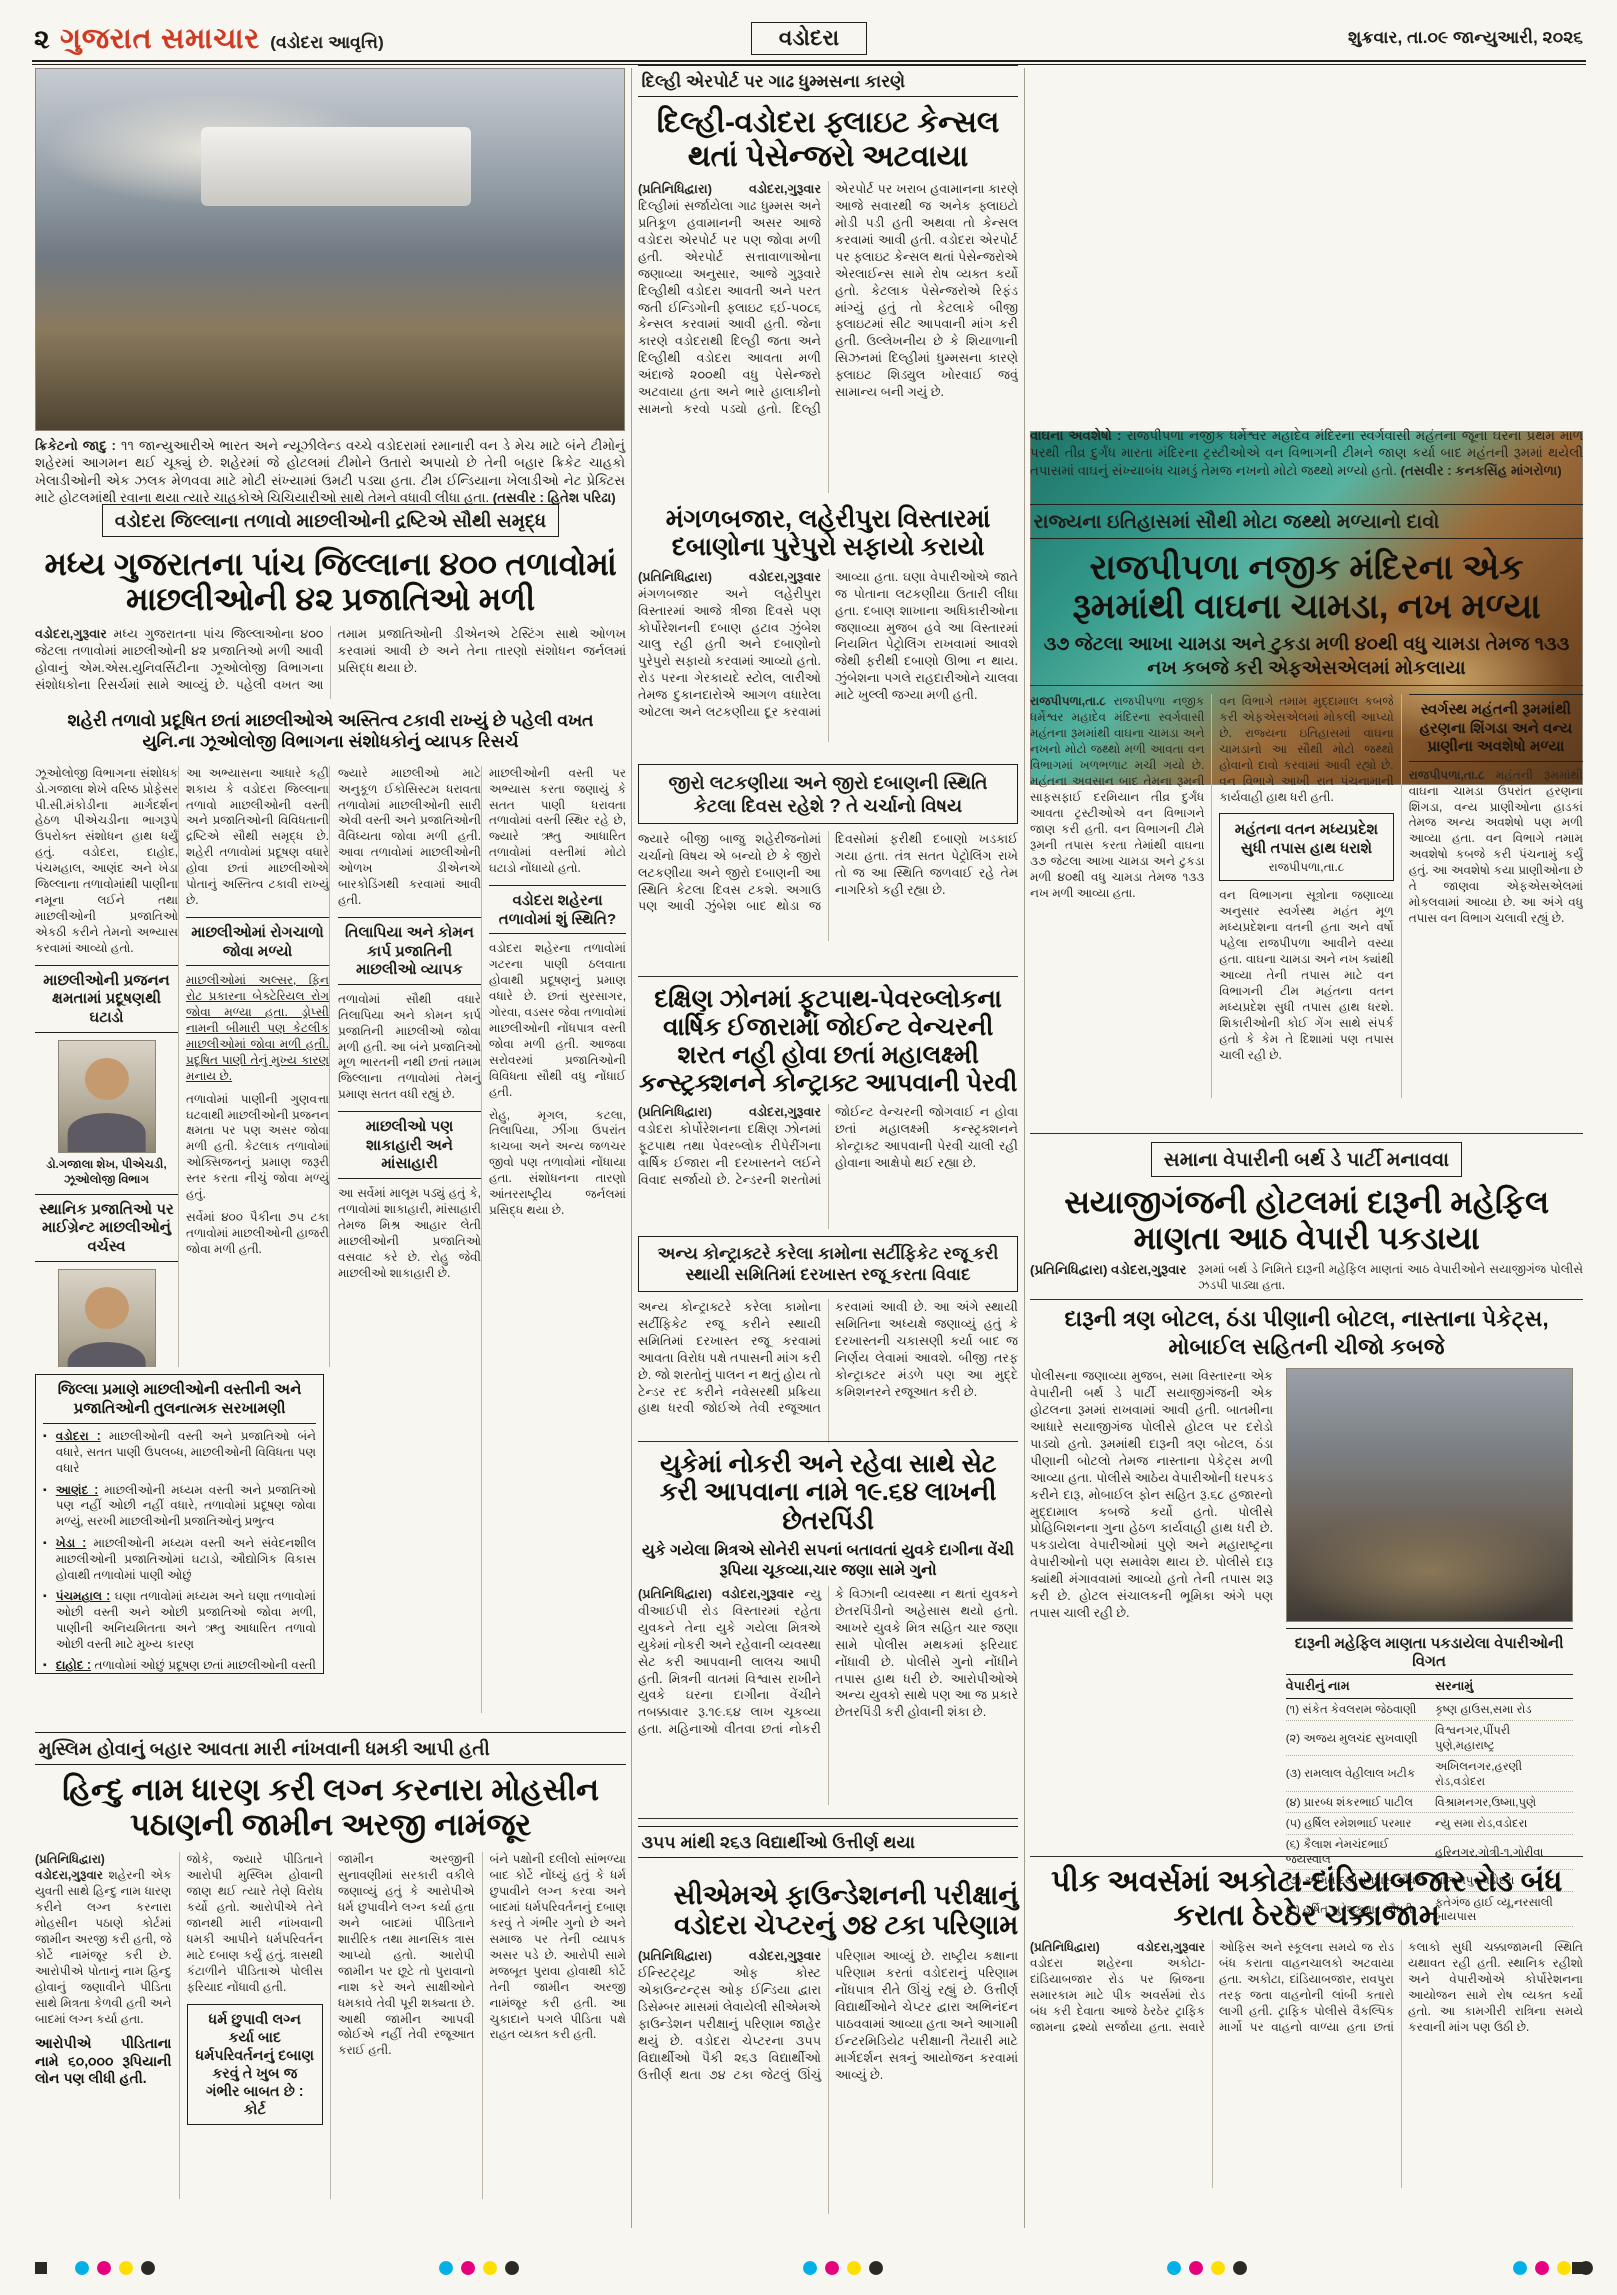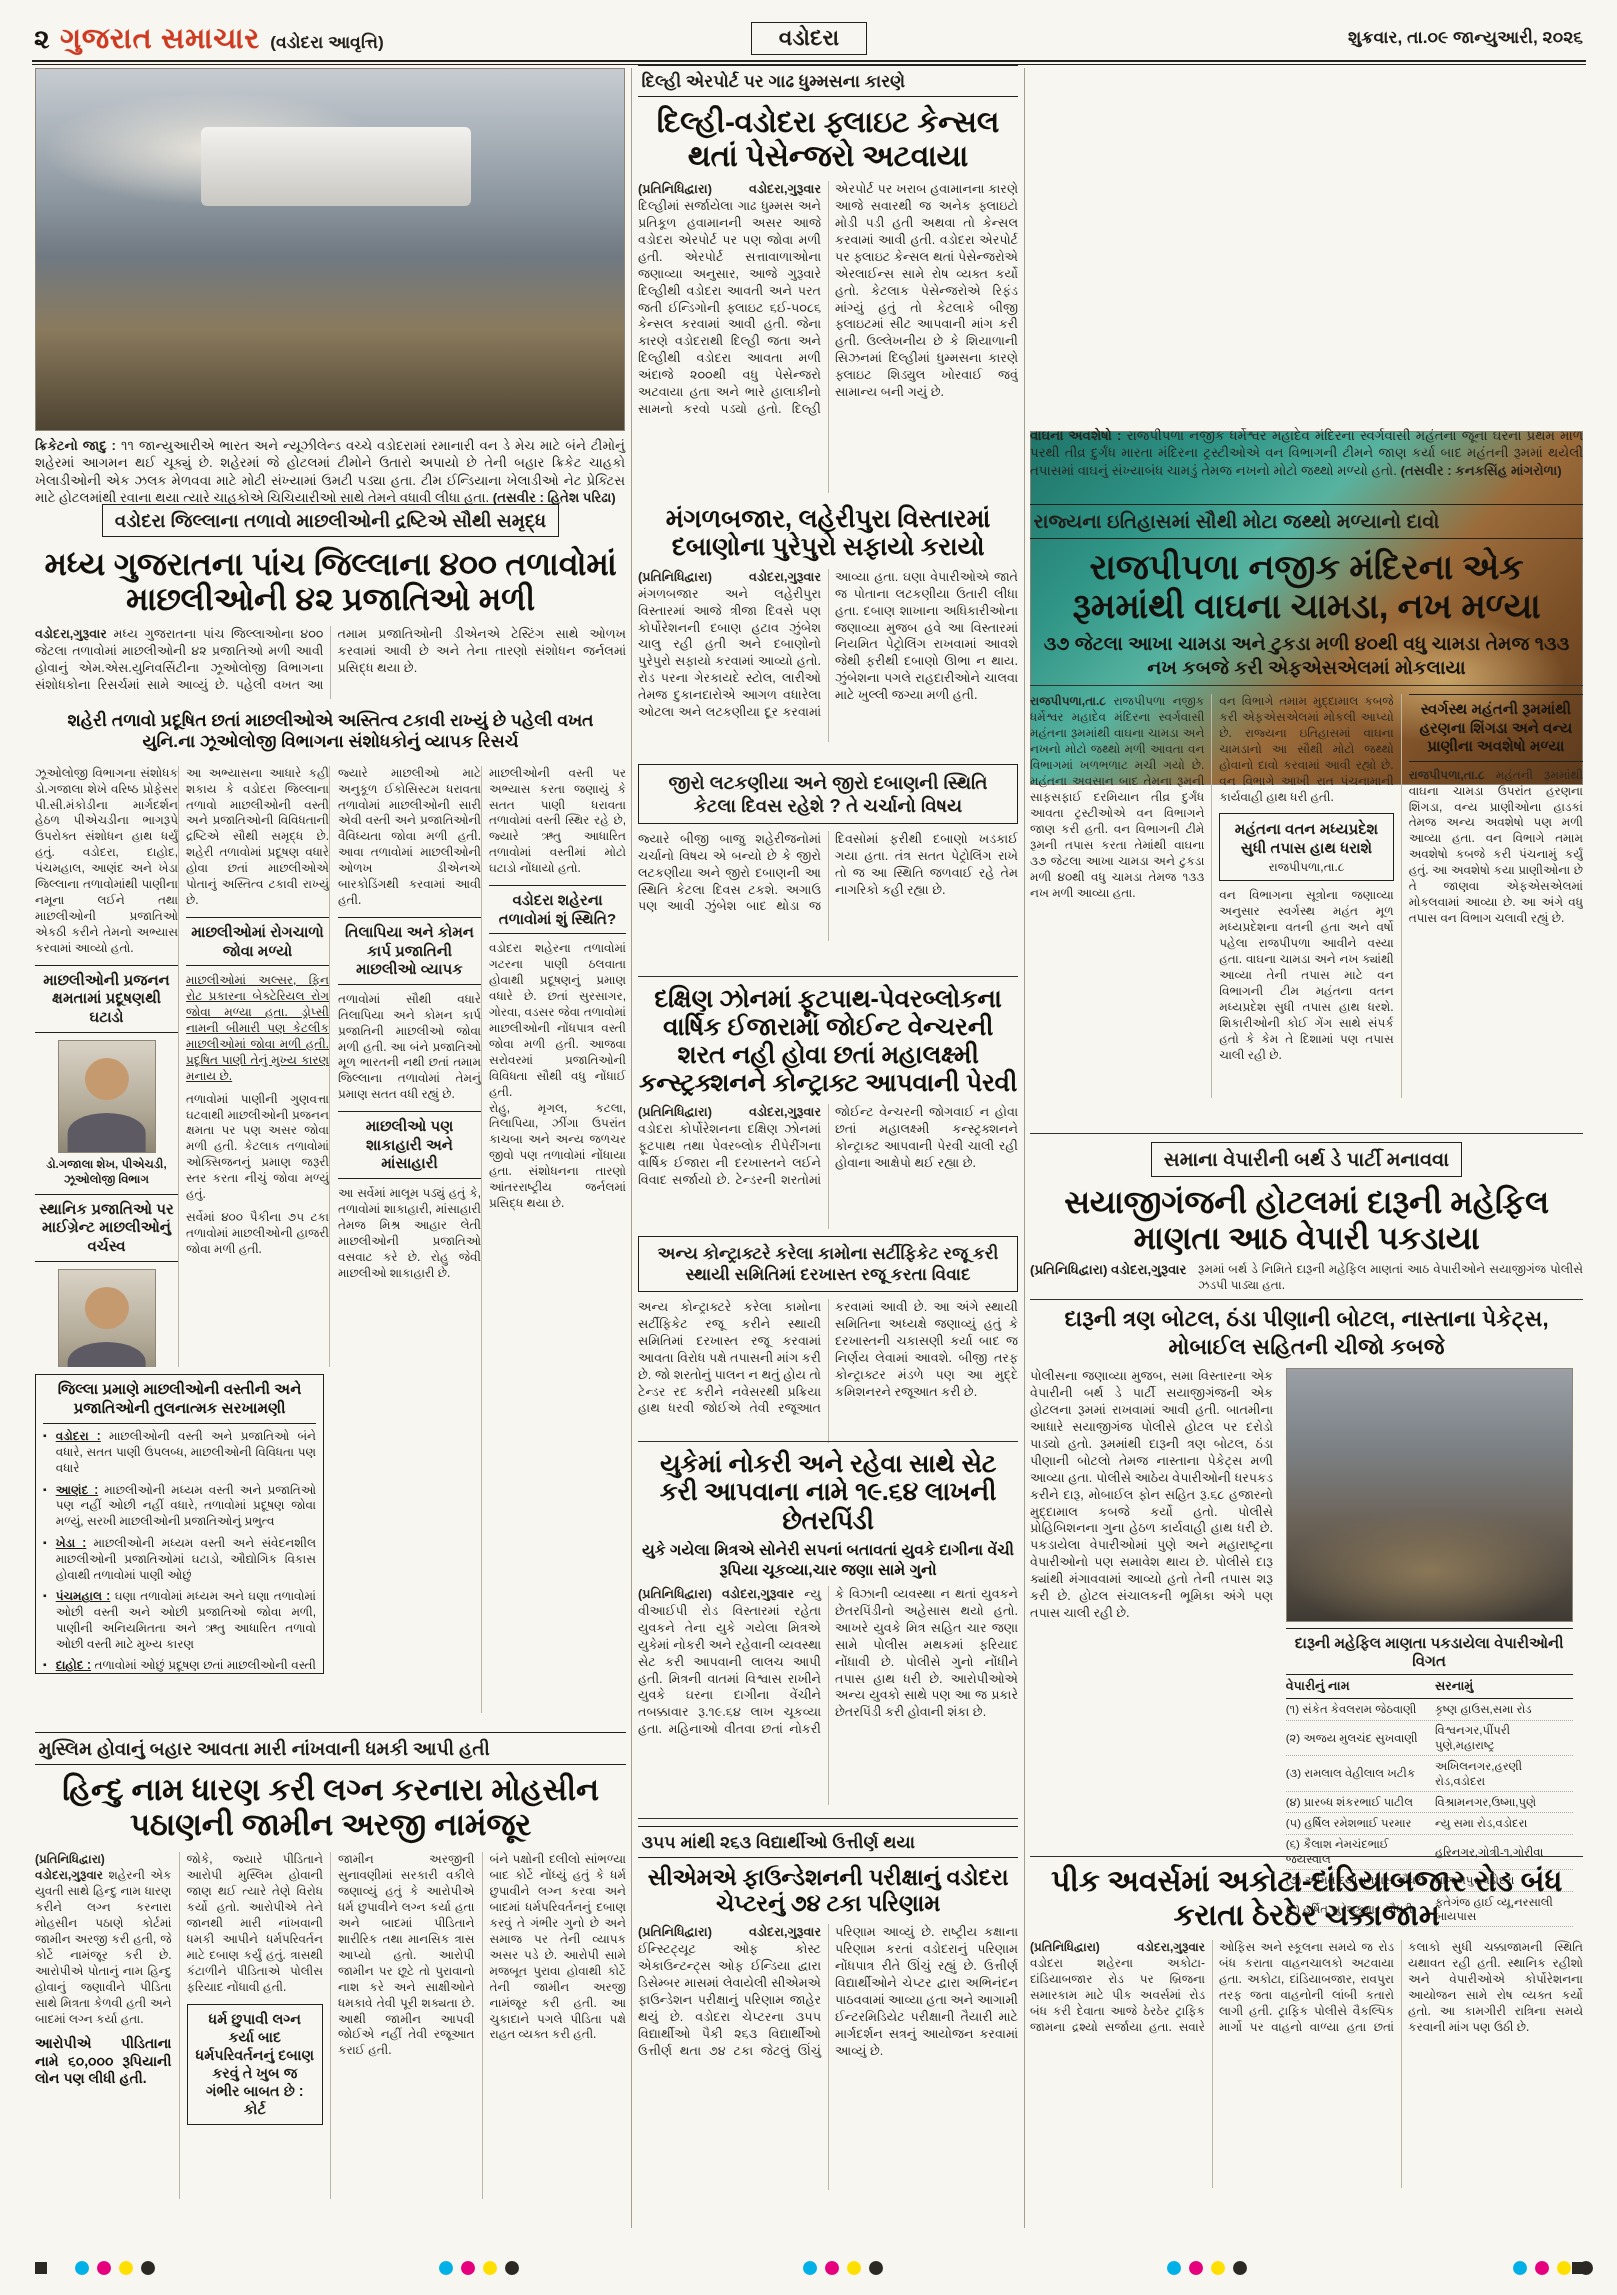--- a/index.html
+++ b/index.html
@@ -168,21 +168,21 @@
         <div class="mini-head">તિલાપિયા અને કોમન કાર્પ પ્રજાતિની માછલીઓ વ્યાપક</div>
         <div class="body-text" style="font-size:12px;">તળાવોમાં સૌથી વધારે તિલાપિયા અને કોમન કાર્પ પ્રજાતિની માછલીઓ જોવા મળી હતી. આ બંને પ્રજાતિઓ મૂળ ભારતની નથી છતાં તમામ જિલ્લાના તળાવોમાં તેમનું પ્રમાણ સતત વધી રહ્યું છે.</div>
         <div class="mini-head">માછલીઓ પણ શાકાહારી અને માંસાહારી</div>
         <div class="body-text" style="font-size:12px;">આ સર્વેમાં માલૂમ પડ્યું હતું કે, તળાવોમાં શાકાહારી, માંસાહારી તેમજ મિશ્ર આહાર લેતી માછલીઓની પ્રજાતિઓ વસવાટ કરે છે. રોહુ જેવી માછલીઓ શાકાહારી છે.</div>
       </div>
 
       <div class="fishcol" style="left:454px; top:0; width:137px; height:947px;">
         <div class="body-text" style="font-size:12px;">માછલીઓની વસ્તી પર અભ્યાસ કરતા જણાયું કે સતત પાણી ધરાવતા તળાવોમાં વસ્તી સ્થિર રહે છે, જ્યારે ઋતુ આધારિત તળાવોમાં વસ્તીમાં મોટો ઘટાડો નોંધાયો હતો.</div>
         <div class="mini-head">વડોદરા શહેરના તળાવોમાં શું સ્થિતિ?</div>
         <div class="body-text" style="font-size:12px;">વડોદરા શહેરના તળાવોમાં ગટરના પાણી ઠલવાતા હોવાથી પ્રદૂષણનું પ્રમાણ વધારે છે. છતાં સુરસાગર, ગોરવા, વડસર જેવા તળાવોમાં માછલીઓની નોંધપાત્ર વસ્તી જોવા મળી હતી. આજવા સરોવરમાં પ્રજાતિઓની વિવિધતા સૌથી વધુ નોંધાઈ હતી.</div>
-        <div class="body-text" style="font-size:12px; ">રોહુ, મૃગલ, કટલા, તિલાપિયા, ઝીંગા ઉપરાંત કાચબા અને અન્ય જળચર જીવો પણ તળાવોમાં નોંધાયા હતા. સંશોધનના તારણો આંતરરાષ્ટ્રીય જર્નલમાં પ્રસિદ્ધ થયા છે.</div>
+        <div class="body-text" style="font-size:12px; margin-top:7px;">રોહુ, મૃગલ, કટલા, તિલાપિયા, ઝીંગા ઉપરાંત કાચબા અને અન્ય જળચર જીવો પણ તળાવોમાં નોંધાયા હતા. સંશોધનના તારણો આંતરરાષ્ટ્રીય જર્નલમાં પ્રસિદ્ધ થયા છે.</div>
       </div>
     </div>
   </div>
 
   <div class="abs" style="left:638px; top:504px; width:380px; height:254px;">
     <div class="headline" style="font-size:25.4px;">મંગળબજાર, લહેરીપુરા વિસ્તારમાં દબાણોના પુરેપુરો સફાયો કરાયો</div>
     <div class="body-text cols-2" style="height:173px; margin-top:8px;">
       <span class="inb">(પ્રતિનિધિદ્વારા) વડોદરા,ગુરૂવાર</span>
       <span>મંગળબજાર અને લહેરીપુરા વિસ્તારમાં આજે ત્રીજા દિવસે પણ કોર્પોરેશનની દબાણ હટાવ ઝુંબેશ ચાલુ રહી હતી અને દબાણોનો પુરેપુરો સફાયો કરવામાં આવ્યો હતો. રોડ પરના ગેરકાયદે સ્ટોલ, લારીઓ તેમજ દુકાનદારોએ આગળ વધારેલા ઓટલા અને લટકણીયા દૂર કરવામાં આવ્યા હતા. ઘણા વેપારીઓએ જાતે જ પોતાના લટકણીયા ઉતારી લીધા હતા. દબાણ શાખાના અધિકારીઓના જણાવ્યા મુજબ હવે આ વિસ્તારમાં નિયમિત પેટ્રોલિંગ રાખવામાં આવશે જેથી ફરીથી દબાણો ઊભા ન થાય. ઝુંબેશના પગલે રાહદારીઓને ચાલવા માટે ખુલ્લી જગ્યા મળી હતી.</span>
     </div>
@@ -207,21 +207,21 @@
     <div class="headline" style="font-size:25.4px;">યુકેમાં નોકરી અને રહેવા સાથે સેટ કરી આપવાના નામે ૧૯.૬૪ લાખની છેતરપિંડી</div>
     <div class="subhead-plain" style="font-size:15.6px; margin-top:5.8px;">યુકે ગયેલા મિત્રએ સોનેરી સપનાં બતાવતાં યુવકે દાગીના વેંચી રૂપિયા ચૂકવ્યા,ચાર જણા સામે ગુનો</div>
     <div class="body-text cols-2" style="height:219px; margin-top:7px;">
       <span class="inb">(પ્રતિનિધિદ્વારા) વડોદરા,ગુરૂવાર</span>
       <span>ન્યુ વીઆઈપી રોડ વિસ્તારમાં રહેતા યુવકને તેના યુકે ગયેલા મિત્રએ યુકેમાં નોકરી અને રહેવાની વ્યવસ્થા સેટ કરી આપવાની લાલચ આપી હતી. મિત્રની વાતમાં વિશ્વાસ રાખીને યુવકે ઘરના દાગીના વેંચીને તબક્કાવાર રૂ.૧૯.૬૪ લાખ ચૂકવ્યા હતા. મહિનાઓ વીતવા છતાં નોકરી કે વિઝાની વ્યવસ્થા ન થતાં યુવકને છેતરપિંડીનો અહેસાસ થયો હતો. આખરે યુવકે મિત્ર સહિત ચાર જણા સામે પોલીસ મથકમાં ફરિયાદ નોંધાવી છે. પોલીસે ગુનો નોંધીને તપાસ હાથ ધરી છે. આરોપીઓએ અન્ય યુવકો સાથે પણ આ જ પ્રકારે છેતરપિંડી કરી હોવાની શંકા છે.</span>
     </div>
   </div>
 
   <div class="abs rule-top" style="left:638px; top:1818px; width:380px; height:407px; padding-top:7px;">
     <div class="kicker-rule" style="font-size:17.3px;">૩૫૫ માંથી ૨૬૩ વિદ્યાર્થીઓ ઉત્તીર્ણ થયા</div>
-    <div class="headline" style="font-size:23px; margin-top:7px;">સીએમએ ફાઉન્ડેશનની પરીક્ષાનું વડોદરા ચેપ્ટરનું ૭૪ ટકા પરિણામ</div>
+    <div class="headline" style="font-size:27px; margin-top:22px;text-align:right;">સીએમએ ફાઉન્ડેશનની પરીક્ષાનું વડોદરા ચેપ્ટરનું ૭૪ ટકા પરિણામ</div>
     <div class="body-text cols-2" style="height:266px; margin-top:8px;">
       <span class="inb">(પ્રતિનિધિદ્વારા) વડોદરા,ગુરૂવાર</span>
       <span>ઈન્સ્ટિટ્યૂટ ઓફ કોસ્ટ એકાઉન્ટન્ટ્સ ઓફ ઈન્ડિયા દ્વારા ડિસેમ્બર માસમાં લેવાયેલી સીએમએ ફાઉન્ડેશન પરીક્ષાનું પરિણામ જાહેર થયું છે. વડોદરા ચેપ્ટરના ૩૫૫ વિદ્યાર્થીઓ પૈકી ૨૬૩ વિદ્યાર્થીઓ ઉત્તીર્ણ થતા ૭૪ ટકા જેટલું ઊંચું પરિણામ આવ્યું છે. રાષ્ટ્રીય કક્ષાના પરિણામ કરતાં વડોદરાનું પરિણામ નોંધપાત્ર રીતે ઊંચું રહ્યું છે. ઉત્તીર્ણ વિદ્યાર્થીઓને ચેપ્ટર દ્વારા અભિનંદન પાઠવવામાં આવ્યા હતા અને આગામી ઈન્ટરમિડિયેટ પરીક્ષાની તૈયારી માટે માર્ગદર્શન સત્રનું આયોજન કરવામાં આવ્યું છે.</span>
     </div>
   </div>
 
   <div class="abs" style="left:1030px; top:504px; width:553px; height:623px;">
     <div class="kicker-rule" style="font-size:19.6px;">રાજ્યના ઇતિહાસમાં સૌથી મોટા જથ્થો મળ્યાનો દાવો</div>
     <div class="headline" style="font-size:35px; margin-top:8px;">રાજપીપળા નજીક મંદિરના એક રૂમમાંથી વાઘના ચામડા, નખ મળ્યા</div>
     <div class="subhead-plain" style="font-size:19px; margin-top:7px; border-bottom:1.2px solid #35302a; padding-bottom:5.8px;">૩૭ જેટલા આખા ચામડા અને ટુકડા મળી ૪૦થી વધુ ચામડા તેમજ ૧૩૩ નખ કબજે કરી એફએસએલમાં મોકલાયા</div>

